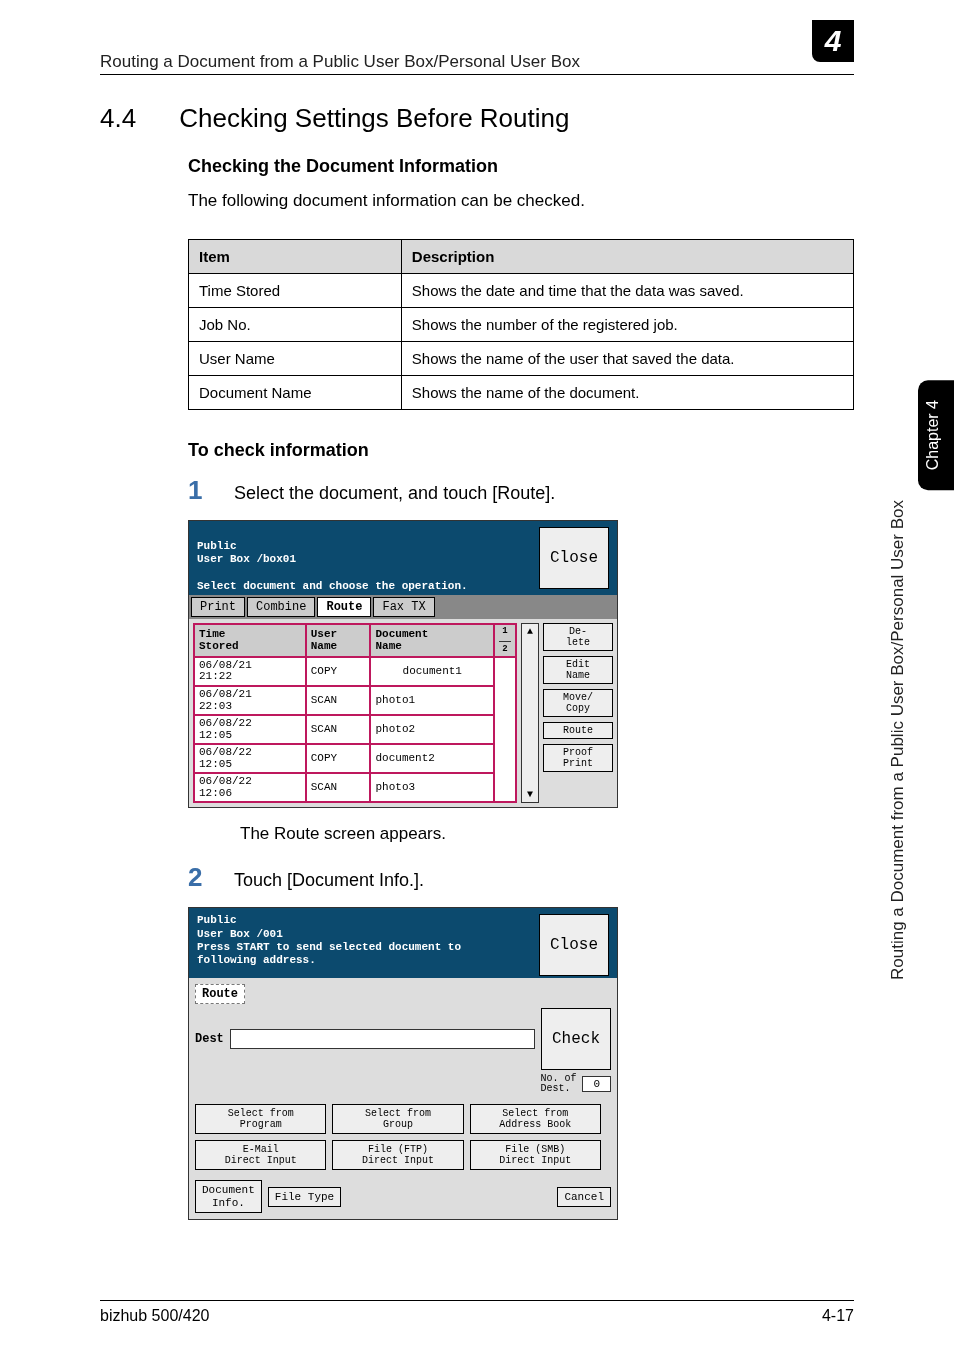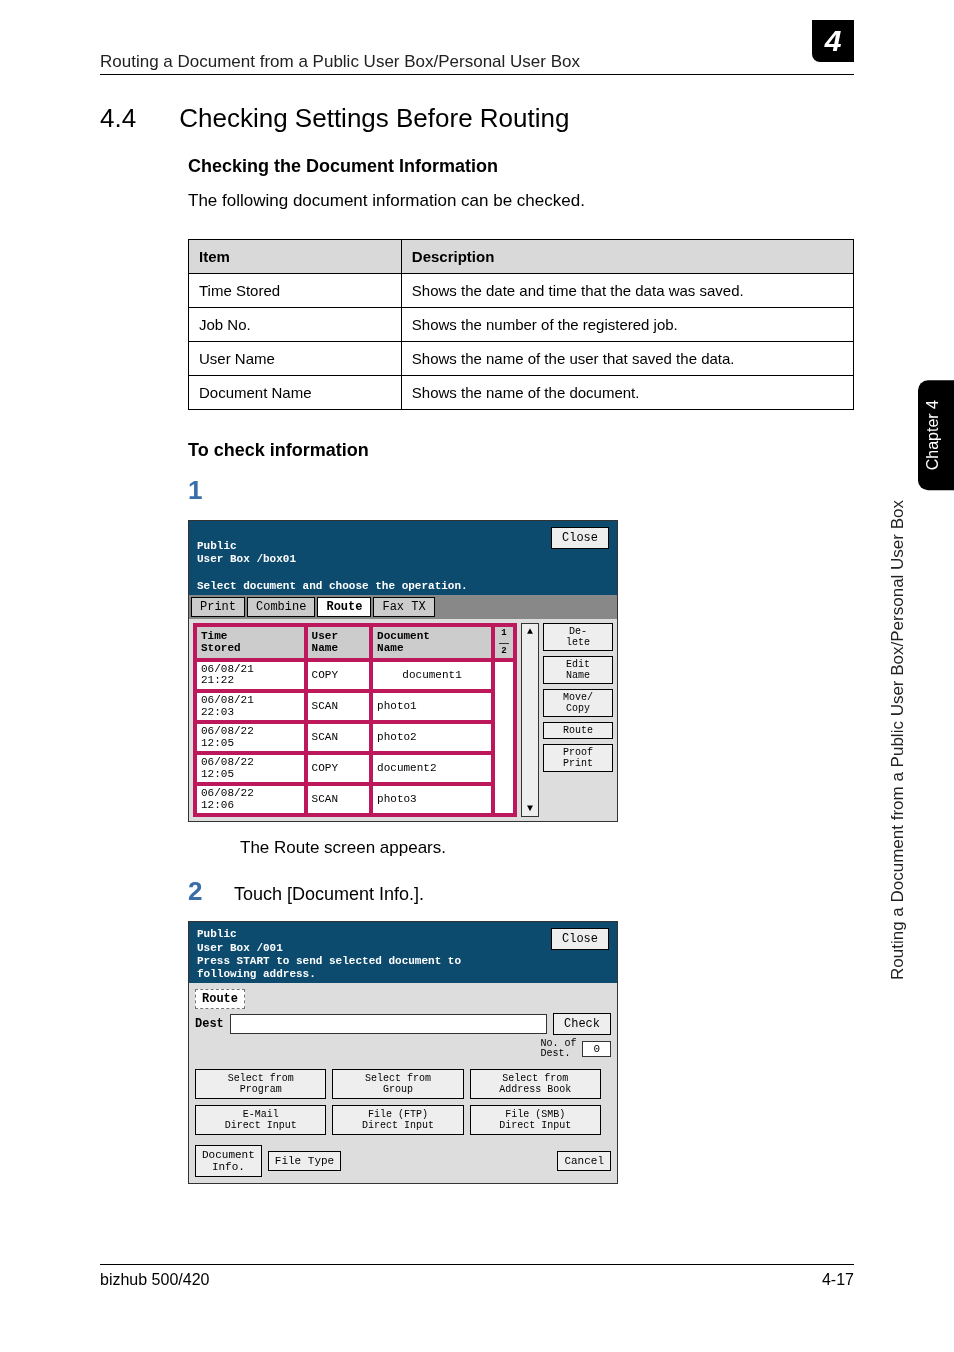--- a/index.html
+++ b/index.html
@@ -115,22 +115,22 @@
     color: #fff;
     background: #0c4a6e;
     font-weight: bold;
     display: flex;
     align-items: flex-start;
   }
   .ss-header .ss-title { flex: 1; white-space: pre-line; font-size: 11px; line-height: 1.2; }
   .ss-btn {
     background: #eee;
     border: 1px solid #000;
-    padding: 3px 10px;
-    font-size: 12px;
+    padding: 21px 10px;
+    font-size: 16px;
     font-family: "Courier New", monospace;
     color: #000;
   }
   .ss-tabs {
     display: flex;
     background: #888;
     gap: 2px;
     padding: 2px;
   }
   .ss-tab {
@@ -146,21 +146,21 @@
     display: flex;
     gap: 4px;
   }
   .ss-table {
     border-collapse: collapse;
     background: #fff;
     font-size: 11px;
     flex: 1;
   }
   .ss-table th, .ss-table td {
-    border: 4px solid #be185d;
+    border: 2px solid #be185d;
     padding: 2px 4px;
     text-align: left;
     white-space: nowrap;
   }
   .ss-table th { background: #ccc; font-weight: bold; }
   .ss-side {
     display: flex;
     flex-direction: column;
     gap: 5px;
     width: 70px;
@@ -268,20 +268,21 @@
           </tr>
         </tbody>
     </table>
 
     <h2 class="subhead">To check information</h2>
 
     <ol class="steps">
       <li>
         <div class="step-row">
           <span class="step-num">1</span>
+          <span class="step-text">Select the document, and touch [Route].</span>
         </div>
 
         <div class="screenshot shot1">
           <div class="ss-header">
             <div class="ss-title">
               <span>Public
 User Box  /box01</span><br>
               <span>Select document and choose the operation.</span>
             </div>
             <button class="ss-btn">Close</button>

